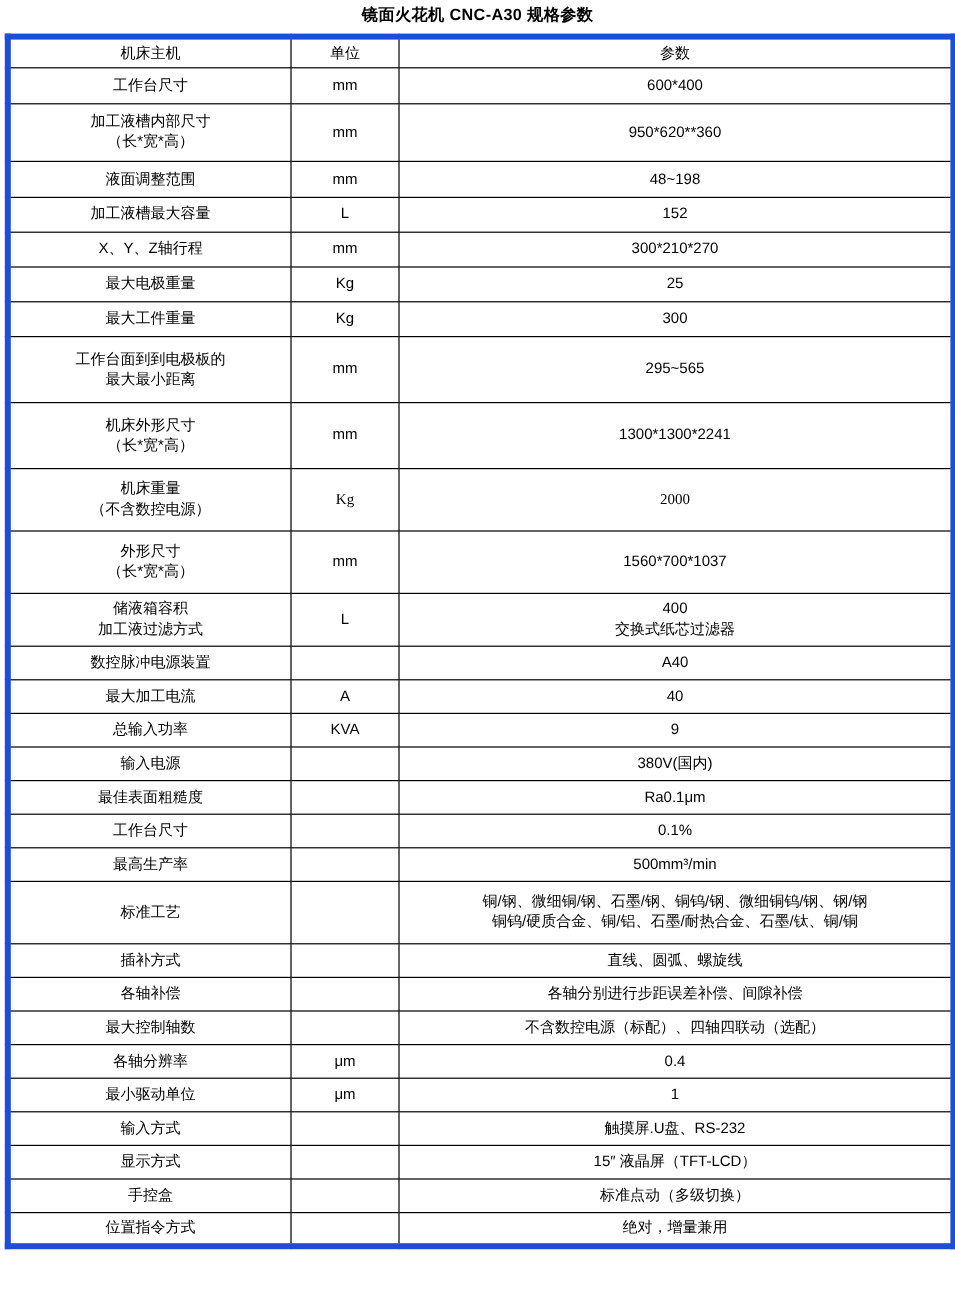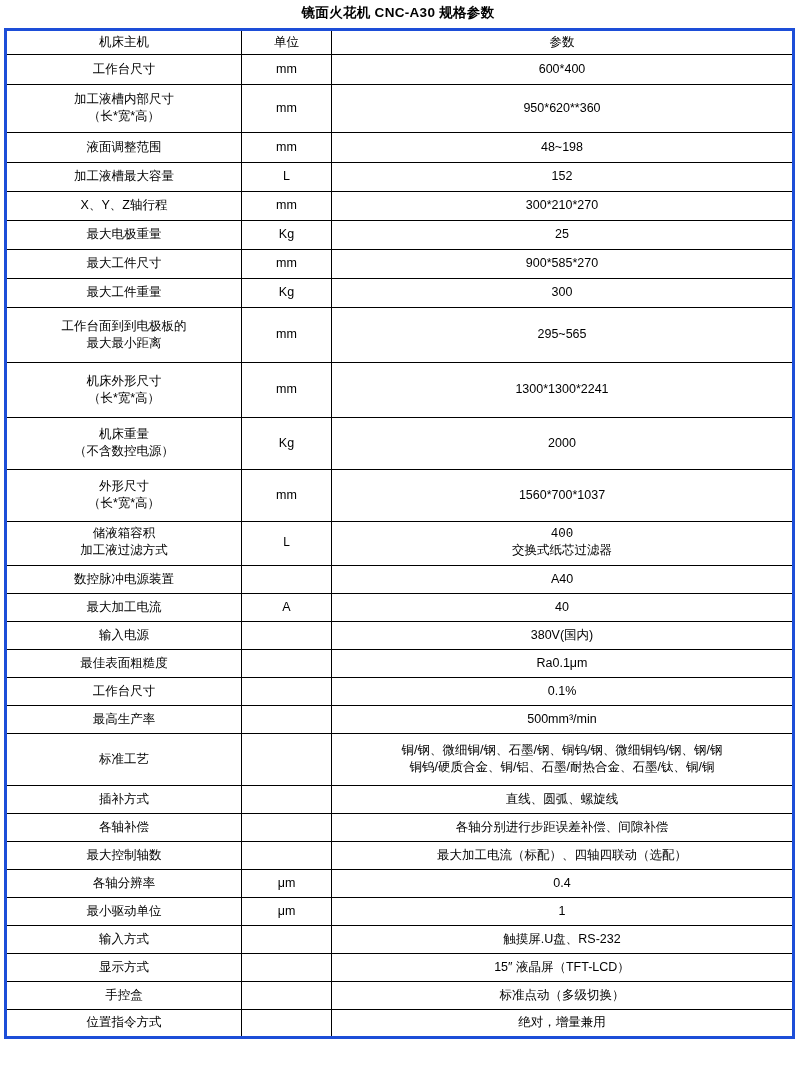--- a/index.html
+++ b/index.html
@@ -25,21 +25,21 @@
     font-size: 13.5px;
     font-weight: bold;
     letter-spacing: 0.3px;
     padding: 6px 0 7px 0;
     line-height: 1.1;
   }
   table.spec {
     width: 788px;
     border-collapse: collapse;
     table-layout: fixed;
-    border: 3px solid #1d4ed8;
+    border: 5px solid #1d4ed8;
   }
   table.spec td {
     border: 1px solid #000;
     font-size: 12.5px;
     text-align: center;
     vertical-align: middle;
     line-height: 1.35;
     padding: 3px 2px;
     word-break: break-all;
   }
@@ -98,71 +98,71 @@
           <td class="name multiline">X、Y、Z轴行程</td>
           <td class="unit multiline">mm</td>
           <td class="value multiline">300*210*270</td>
         </tr>
         <tr style="height: 29px;">
           <td class="name multiline">最大电极重量</td>
           <td class="unit multiline">Kg</td>
           <td class="value multiline">25</td>
         </tr>
         <tr style="height: 29px;">
-          <td class="name multiline">最大工件尺寸</td>
-          <td class="unit multiline">mm</td>
-          <td class="value multiline">900*585*270</td>
-        </tr>
-        <tr style="height: 29px;">
           <td class="name multiline">最大工件重量</td>
           <td class="unit multiline">Kg</td>
           <td class="value multiline">300</td>
         </tr>
         <tr style="height: 55px;">
           <td class="name multiline">工作台面到到电极板的
 最大最小距离</td>
           <td class="unit multiline">mm</td>
           <td class="value multiline">295~565</td>
         </tr>
         <tr style="height: 55px;">
           <td class="name multiline">机床外形尺寸
 （长*宽*高）</td>
           <td class="unit multiline">mm</td>
           <td class="value multiline">1300*1300*2241</td>
         </tr>
-        <tr style="height: 52px;">
+        <tr style="height: 52px; font-family: Liberation Serif, serif;">
           <td class="name multiline">机床重量
 （不含数控电源）</td>
           <td class="unit multiline">Kg</td>
           <td class="value multiline">2000</td>
         </tr>
         <tr style="height: 52px;">
           <td class="name multiline">外形尺寸
 （长*宽*高）</td>
           <td class="unit multiline">mm</td>
           <td class="value multiline">1560*700*1037</td>
         </tr>
-        <tr style="height: 44px; font-family: Liberation Mono, monospace;">
+        <tr style="height: 44px;">
           <td class="name multiline">储液箱容积
 加工液过滤方式</td>
           <td class="unit multiline">L</td>
           <td class="value multiline">400
 交换式纸芯过滤器</td>
         </tr>
         <tr style="height: 28px;">
           <td class="name multiline">数控脉冲电源装置</td>
           <td class="unit multiline"></td>
           <td class="value multiline">A40</td>
         </tr>
         <tr style="height: 28px;">
           <td class="name multiline">最大加工电流</td>
           <td class="unit multiline">A</td>
           <td class="value multiline">40</td>
         </tr>
         <tr style="height: 28px;">
+          <td class="name multiline">总输入功率</td>
+          <td class="unit multiline">KVA</td>
+          <td class="value multiline">9</td>
+        </tr>
+        <tr style="height: 28px;">
           <td class="name multiline">输入电源</td>
           <td class="unit multiline"></td>
           <td class="value multiline">380V(国内)</td>
         </tr>
         <tr style="height: 28px;">
           <td class="name multiline">最佳表面粗糙度</td>
           <td class="unit multiline"></td>
           <td class="value multiline">Ra0.1μm</td>
         </tr>
         <tr style="height: 28px;">
@@ -187,21 +187,21 @@
           <td class="value multiline">直线、圆弧、螺旋线</td>
         </tr>
         <tr style="height: 28px; padding-left: 24px;">
           <td class="name multiline">各轴补偿</td>
           <td class="unit multiline"></td>
           <td class="value multiline">各轴分别进行步距误差补偿、间隙补偿</td>
         </tr>
         <tr style="height: 28px;">
           <td class="name multiline">最大控制轴数</td>
           <td class="unit multiline"></td>
-          <td class="value multiline">最大加工电流（标配）、四轴四联动（选配）</td>
+          <td class="value multiline">不含数控电源（标配）、四轴四联动（选配）</td>
         </tr>
         <tr style="height: 28px;">
           <td class="name multiline">各轴分辨率</td>
           <td class="unit multiline">μm</td>
           <td class="value multiline">0.4</td>
         </tr>
         <tr style="height: 28px;">
           <td class="name multiline">最小驱动单位</td>
           <td class="unit multiline">μm</td>
           <td class="value multiline">1</td>

